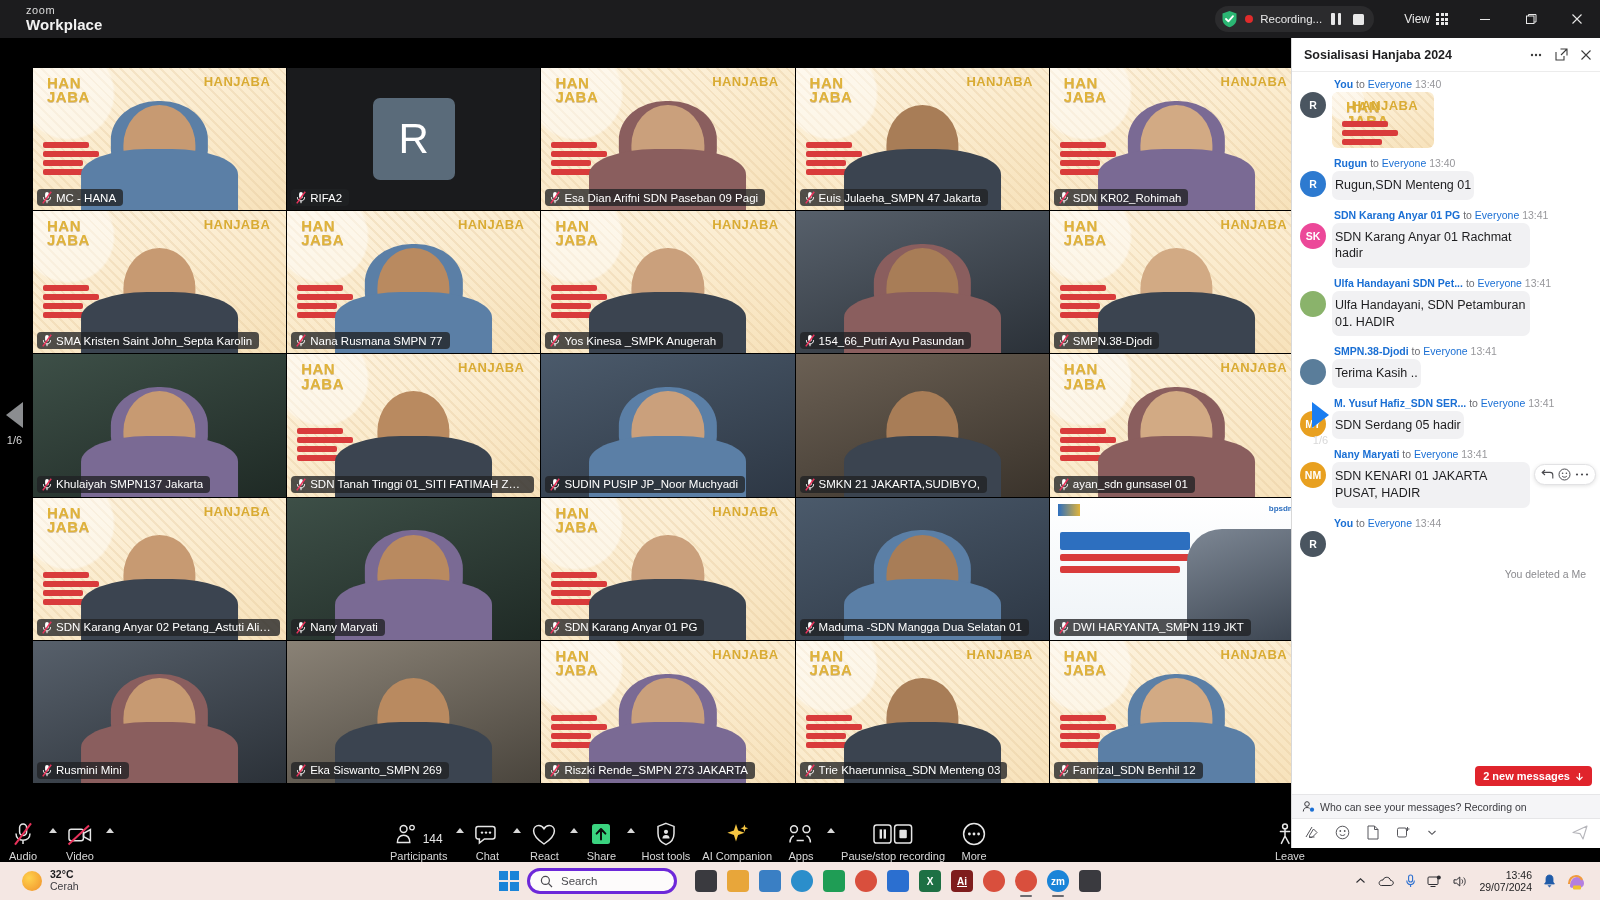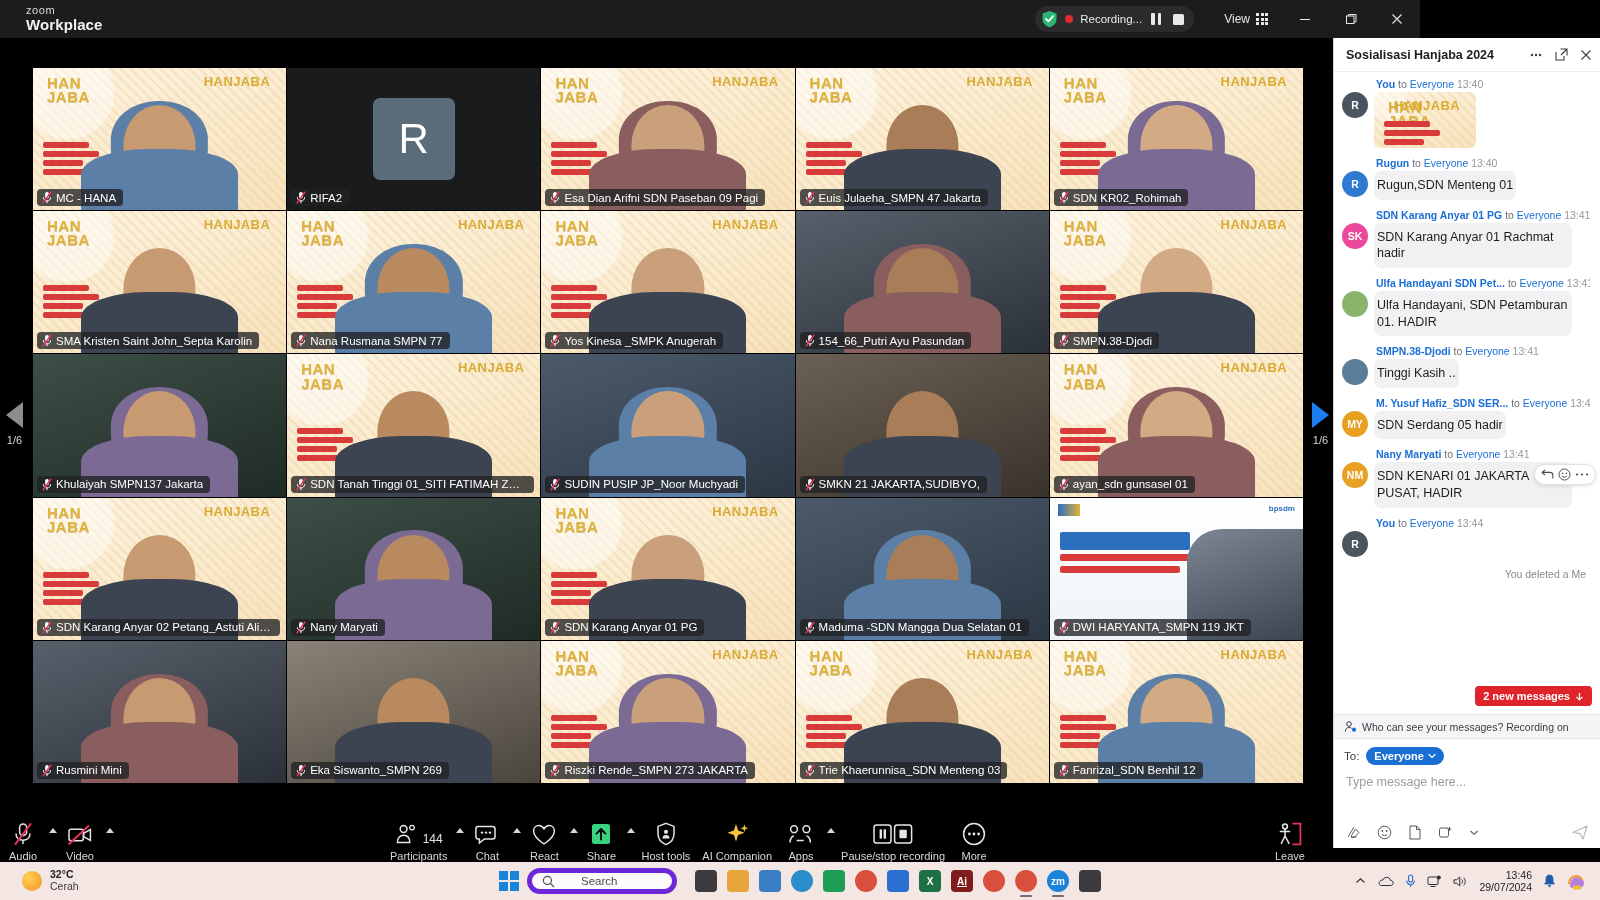--- a/index.html
+++ b/index.html
@@ -13,21 +13,21 @@
   
   .app {
     position: relative;
     width: 1600px; height: 900px;
     background: #000;
   }
 
   
   .titlebar {
     position: absolute; top: 0; left: 0;
-    width: 1420px; height: 38px;
+    width: 1600px; height: 38px;
     background: #1c1c1e;
     display: flex; align-items: center;
   }
   .brand { margin-left: 26px; line-height: 1.05; }
   .brand .zoom-word {
     font-size: 11px; color: #dcdcdc; letter-spacing: .6px;
     font-weight: 400;
   }
   .brand .workplace-word {
     font-size: 15px; color: #f2f2f2; font-weight: 600; letter-spacing: .1px;
@@ -206,21 +206,21 @@
     margin-left: 3px; margin-bottom: 7px;
   }
   .tb-group { display: flex; align-items: flex-end; }
   .tb-caret-wrap { display: flex; align-items: center; height: 56px; padding-bottom: 14px; }
   .count-badge { font-size: 12px; color: #e6e6e6; margin-left: 4px; }
   .leave-lb { color: #d8d8d8; }
 
   
   .chat {
     position: absolute; top: 38px; right: 0;
-    width: 267px; height: 810px;
+    width: 309px; height: 810px;
     background: #fff;
     display: flex; flex-direction: column;
     border-left: 1px solid #d8d8d8;
   }
   .chat-head {
     height: 34px; display: flex; align-items: center;
     padding: 0 8px 0 12px; flex: 0 0 auto;
     border-bottom: 1px solid #ececec;
   }
   .chat-title { font-size: 12.5px; font-weight: 700; color: #1d1d1f; }
@@ -310,22 +310,22 @@
   .weather-txt { line-height: 1.12; }
   .weather-txt .t { font-size: 10.5px; color: #1d1d1f; font-weight: 600; }
   .weather-txt .c { font-size: 10.5px; color: #3c3c41; }
   .tb-center {
     position: absolute; left: 50%; transform: translateX(-50%);
     display: flex; align-items: center; gap: 8px;
   }
   .win-logo { display: grid; grid-template-columns: 9px 9px; grid-template-rows: 9px 9px; gap: 2px; }
   .win-logo i { background: #1a84d8; display: block; }
   .search-pill {
-    display: flex; align-items: center; gap: 26px;
-    background: #fdfbfb; border: 5px solid #6d28d9; border-radius: 16px;
+    display: flex; align-items: center; gap: 8px;
+    background: #fdfbfb; border: 3px solid #6d28d9; border-radius: 16px;
     height: 26px; padding: 0 14px 0 10px;
     font-size: 11.5px; color: #4a4a4f;
     width: 150px;
   }
   .tb-apps { display: flex; align-items: center; gap: 10px; margin-left: 10px; }
   .app-ic {
     width: 22px; height: 22px; border-radius: 4px;
     display: flex; align-items: center; justify-content: center;
     font-size: 10px; color: #fff; font-weight: 700;
     position: relative;
@@ -1367,21 +1367,21 @@
           <div class="msg-meta"><span class="who">Ulfa Handayani SDN Pet...</span> <span class="to">to</span> <span class="tgt">Everyone</span> <span class="tm">13:41</span></div>
           <div class="msg-row">
             <div class="avatar" style="background: rgb(138, 179, 107);"></div>
             <div class="bubble"><span>Ulfa Handayani, SDN Petamburan 01. HADIR</span></div>
           </div>
         </div>
         <div class="msg">
           <div class="msg-meta"><span class="who">SMPN.38-Djodi</span> <span class="to">to</span> <span class="tgt">Everyone</span> <span class="tm">13:41</span></div>
           <div class="msg-row">
             <div class="avatar" style="background: rgb(90, 125, 154);"></div>
-            <div class="bubble"><span>Tinggi Kasih ..</span></div>
+            <div class="bubble"><span>Terima Kasih ..</span></div>
           </div>
         </div>
         <div class="msg">
           <div class="msg-meta"><span class="who">M. Yusuf Hafiz_SDN SER...</span> <span class="to">to</span> <span class="tgt">Everyone</span> <span class="tm">13:41</span></div>
           <div class="msg-row">
             <div class="avatar" style="background: rgb(232, 160, 32);">MY</div>
             <div class="bubble"><span>SDN Serdang 05 hadir</span></div>
           </div>
         </div>
         <div class="msg">
@@ -1435,34 +1435,20 @@
       <span>
         <svg width="13" height="13" viewBox="0 0 13 13">
           <circle cx="5" cy="4" r="2.3" fill="none" stroke="#3c3c41" stroke-width="1"></circle>
           <path d="M1.3 11.5 C1.3 8.8 3 7.5 5 7.5 C6 7.5 6.9 7.8 7.6 8.3" fill="none" stroke="#3c3c41" stroke-width="1"></path>
           <circle cx="10" cy="9.7" r="2.1" fill="#1a6fd4"></circle>
         </svg>
       </span>
       <span>Who can see your messages? Recording on</span>
     </div>
 
-    <div class="compose">
-      <div class="to-row">
-        <span class="to-lb">To:</span>
-        <span class="to-chip">
-          <span>Everyone</span>
-          <span>
-            <svg width="8" height="6" viewBox="0 0 8 6">
-                <path d="M1 1.5 L4 4.5 L7 1.5" stroke="#fff" stroke-width="1.2" fill="none" stroke-linecap="round"></path>
-              </svg>
-          </span>
-        </span>
-      </div>
-      <div class="msg-input">Type message here...</div>
-    </div>
 
     <div class="compose-ic">
       <span>
         <svg width="15" height="15" viewBox="0 0 15 15">
             <path d="M2 12 L8 2 M5 12 L10.5 12 M9.5 4 L13 7.5 L8 12.5 L5.5 12.5 L5.5 10.5 Z" stroke="#57575c" stroke-width="1" fill="none"></path>
           </svg>
       </span>
       <span>
         <svg width="15" height="15" viewBox="0 0 15 15">
           <circle cx="7.5" cy="7.5" r="6.3" fill="none" stroke="#57575c" stroke-width="1"></circle>

